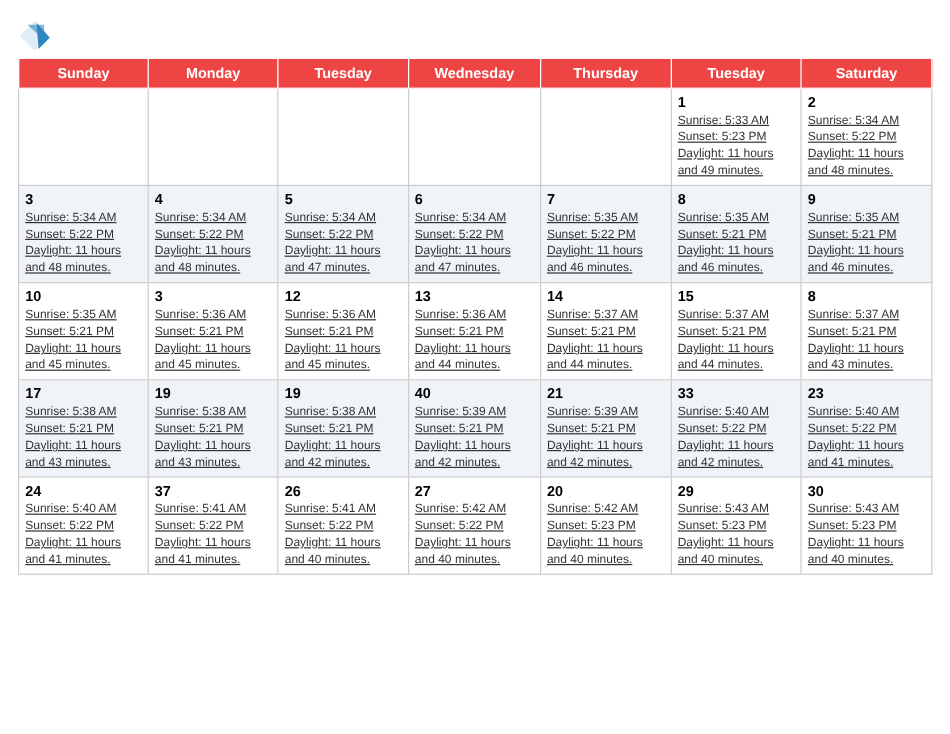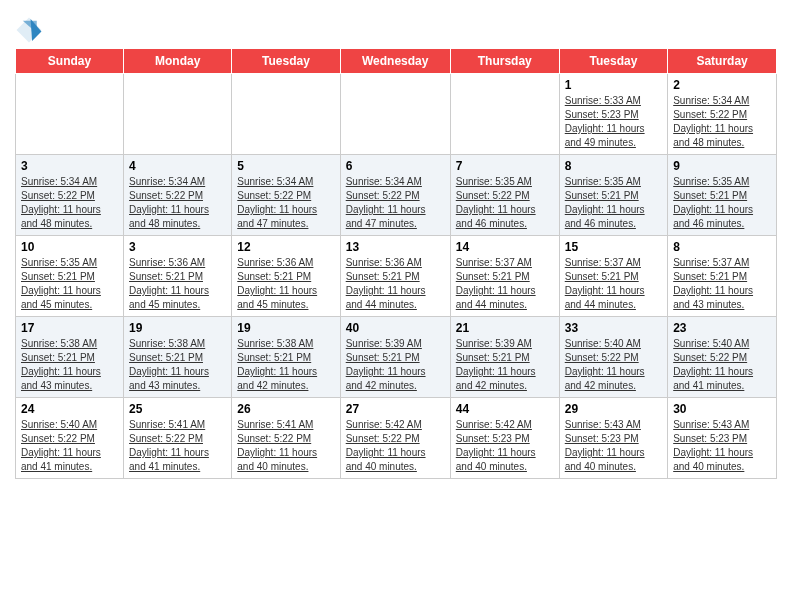--- a/index.html
+++ b/index.html
@@ -275,39 +275,39 @@
         </td>
       </tr>
       <tr>
         <td>
           <span class="day-number">24</span>
           <div class="day-info" style="white-space: pre-line;">Sunrise: 5:40 AM
 Sunset: 5:22 PM
 Daylight: 11 hours and 41 minutes.</div>
         </td>
         <td>
-          <span class="day-number">25</span>
+          <span class="day-number">37</span>
           <div class="day-info" style="white-space: pre-line;">Sunrise: 5:41 AM
 Sunset: 5:22 PM
 Daylight: 11 hours and 41 minutes.</div>
         </td>
         <td>
           <span class="day-number">26</span>
           <div class="day-info" style="white-space: pre-line;">Sunrise: 5:41 AM
 Sunset: 5:22 PM
 Daylight: 11 hours and 40 minutes.</div>
         </td>
         <td>
           <span class="day-number">27</span>
           <div class="day-info" style="white-space: pre-line;">Sunrise: 5:42 AM
 Sunset: 5:22 PM
 Daylight: 11 hours and 40 minutes.</div>
         </td>
         <td>
-          <span class="day-number">44</span>
+          <span class="day-number">20</span>
           <div class="day-info" style="white-space: pre-line;">Sunrise: 5:42 AM
 Sunset: 5:23 PM
 Daylight: 11 hours and 40 minutes.</div>
         </td>
         <td>
           <span class="day-number">29</span>
           <div class="day-info" style="white-space: pre-line;">Sunrise: 5:43 AM
 Sunset: 5:23 PM
 Daylight: 11 hours and 40 minutes.</div>
         </td>

